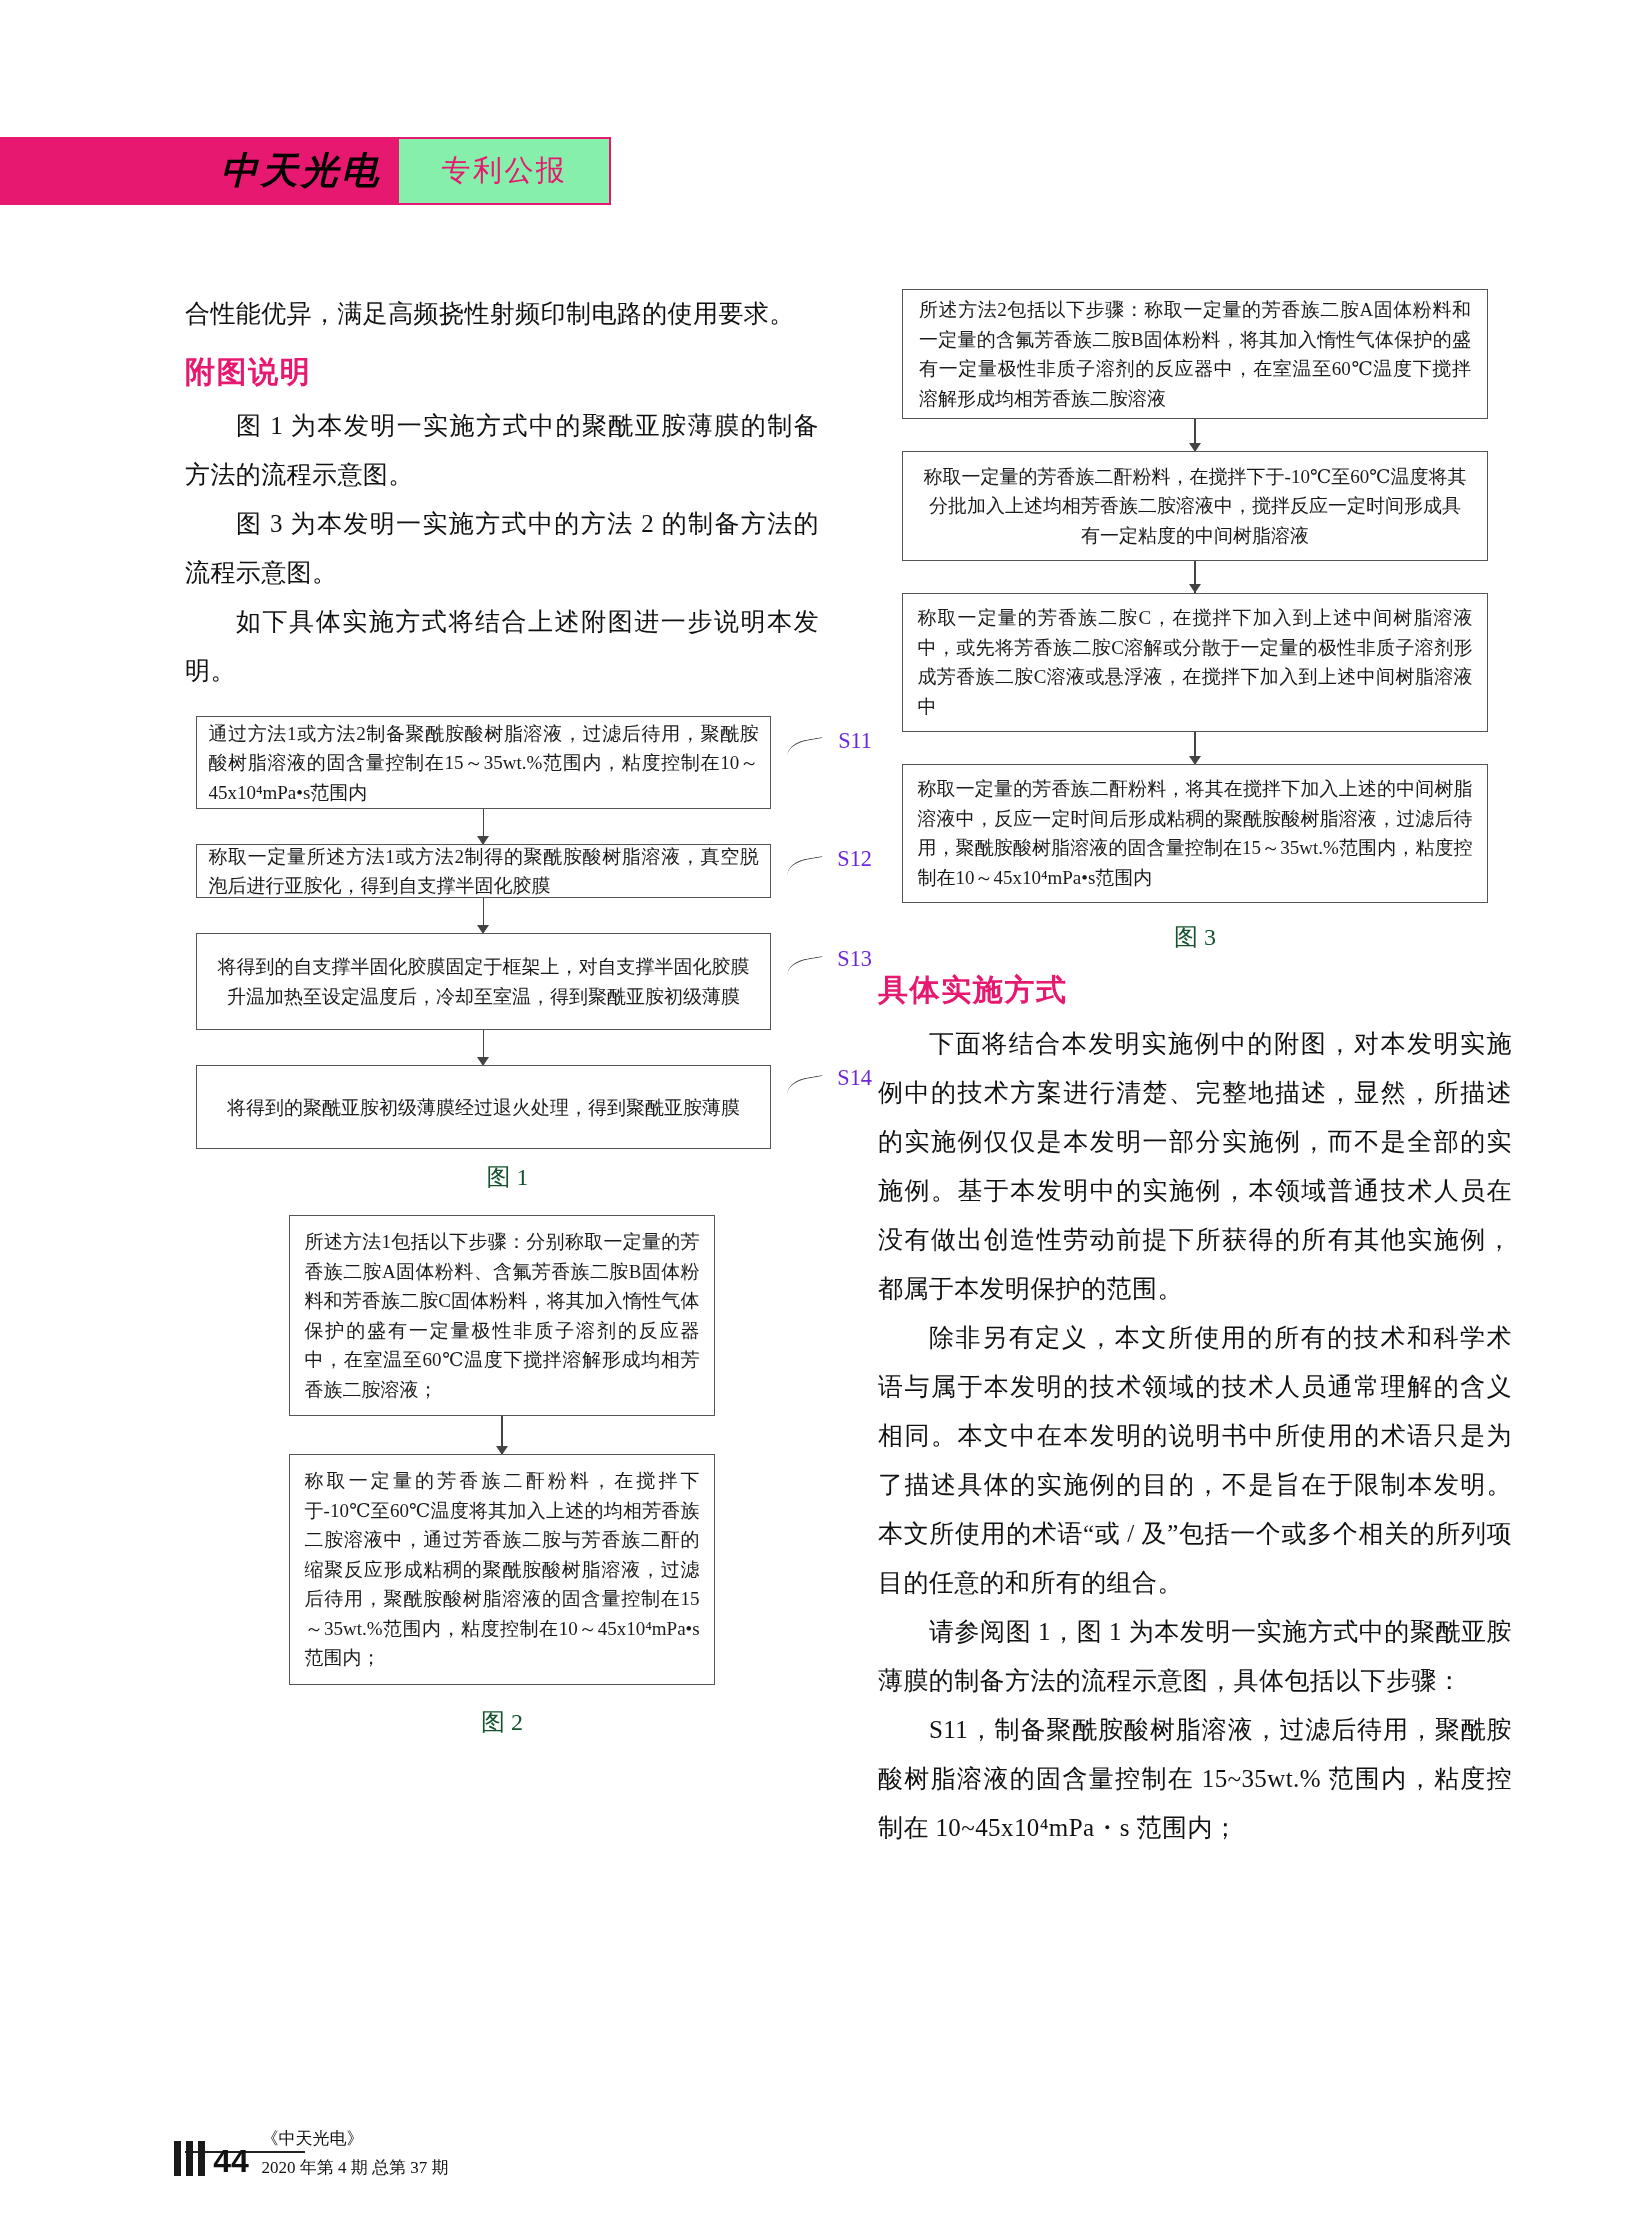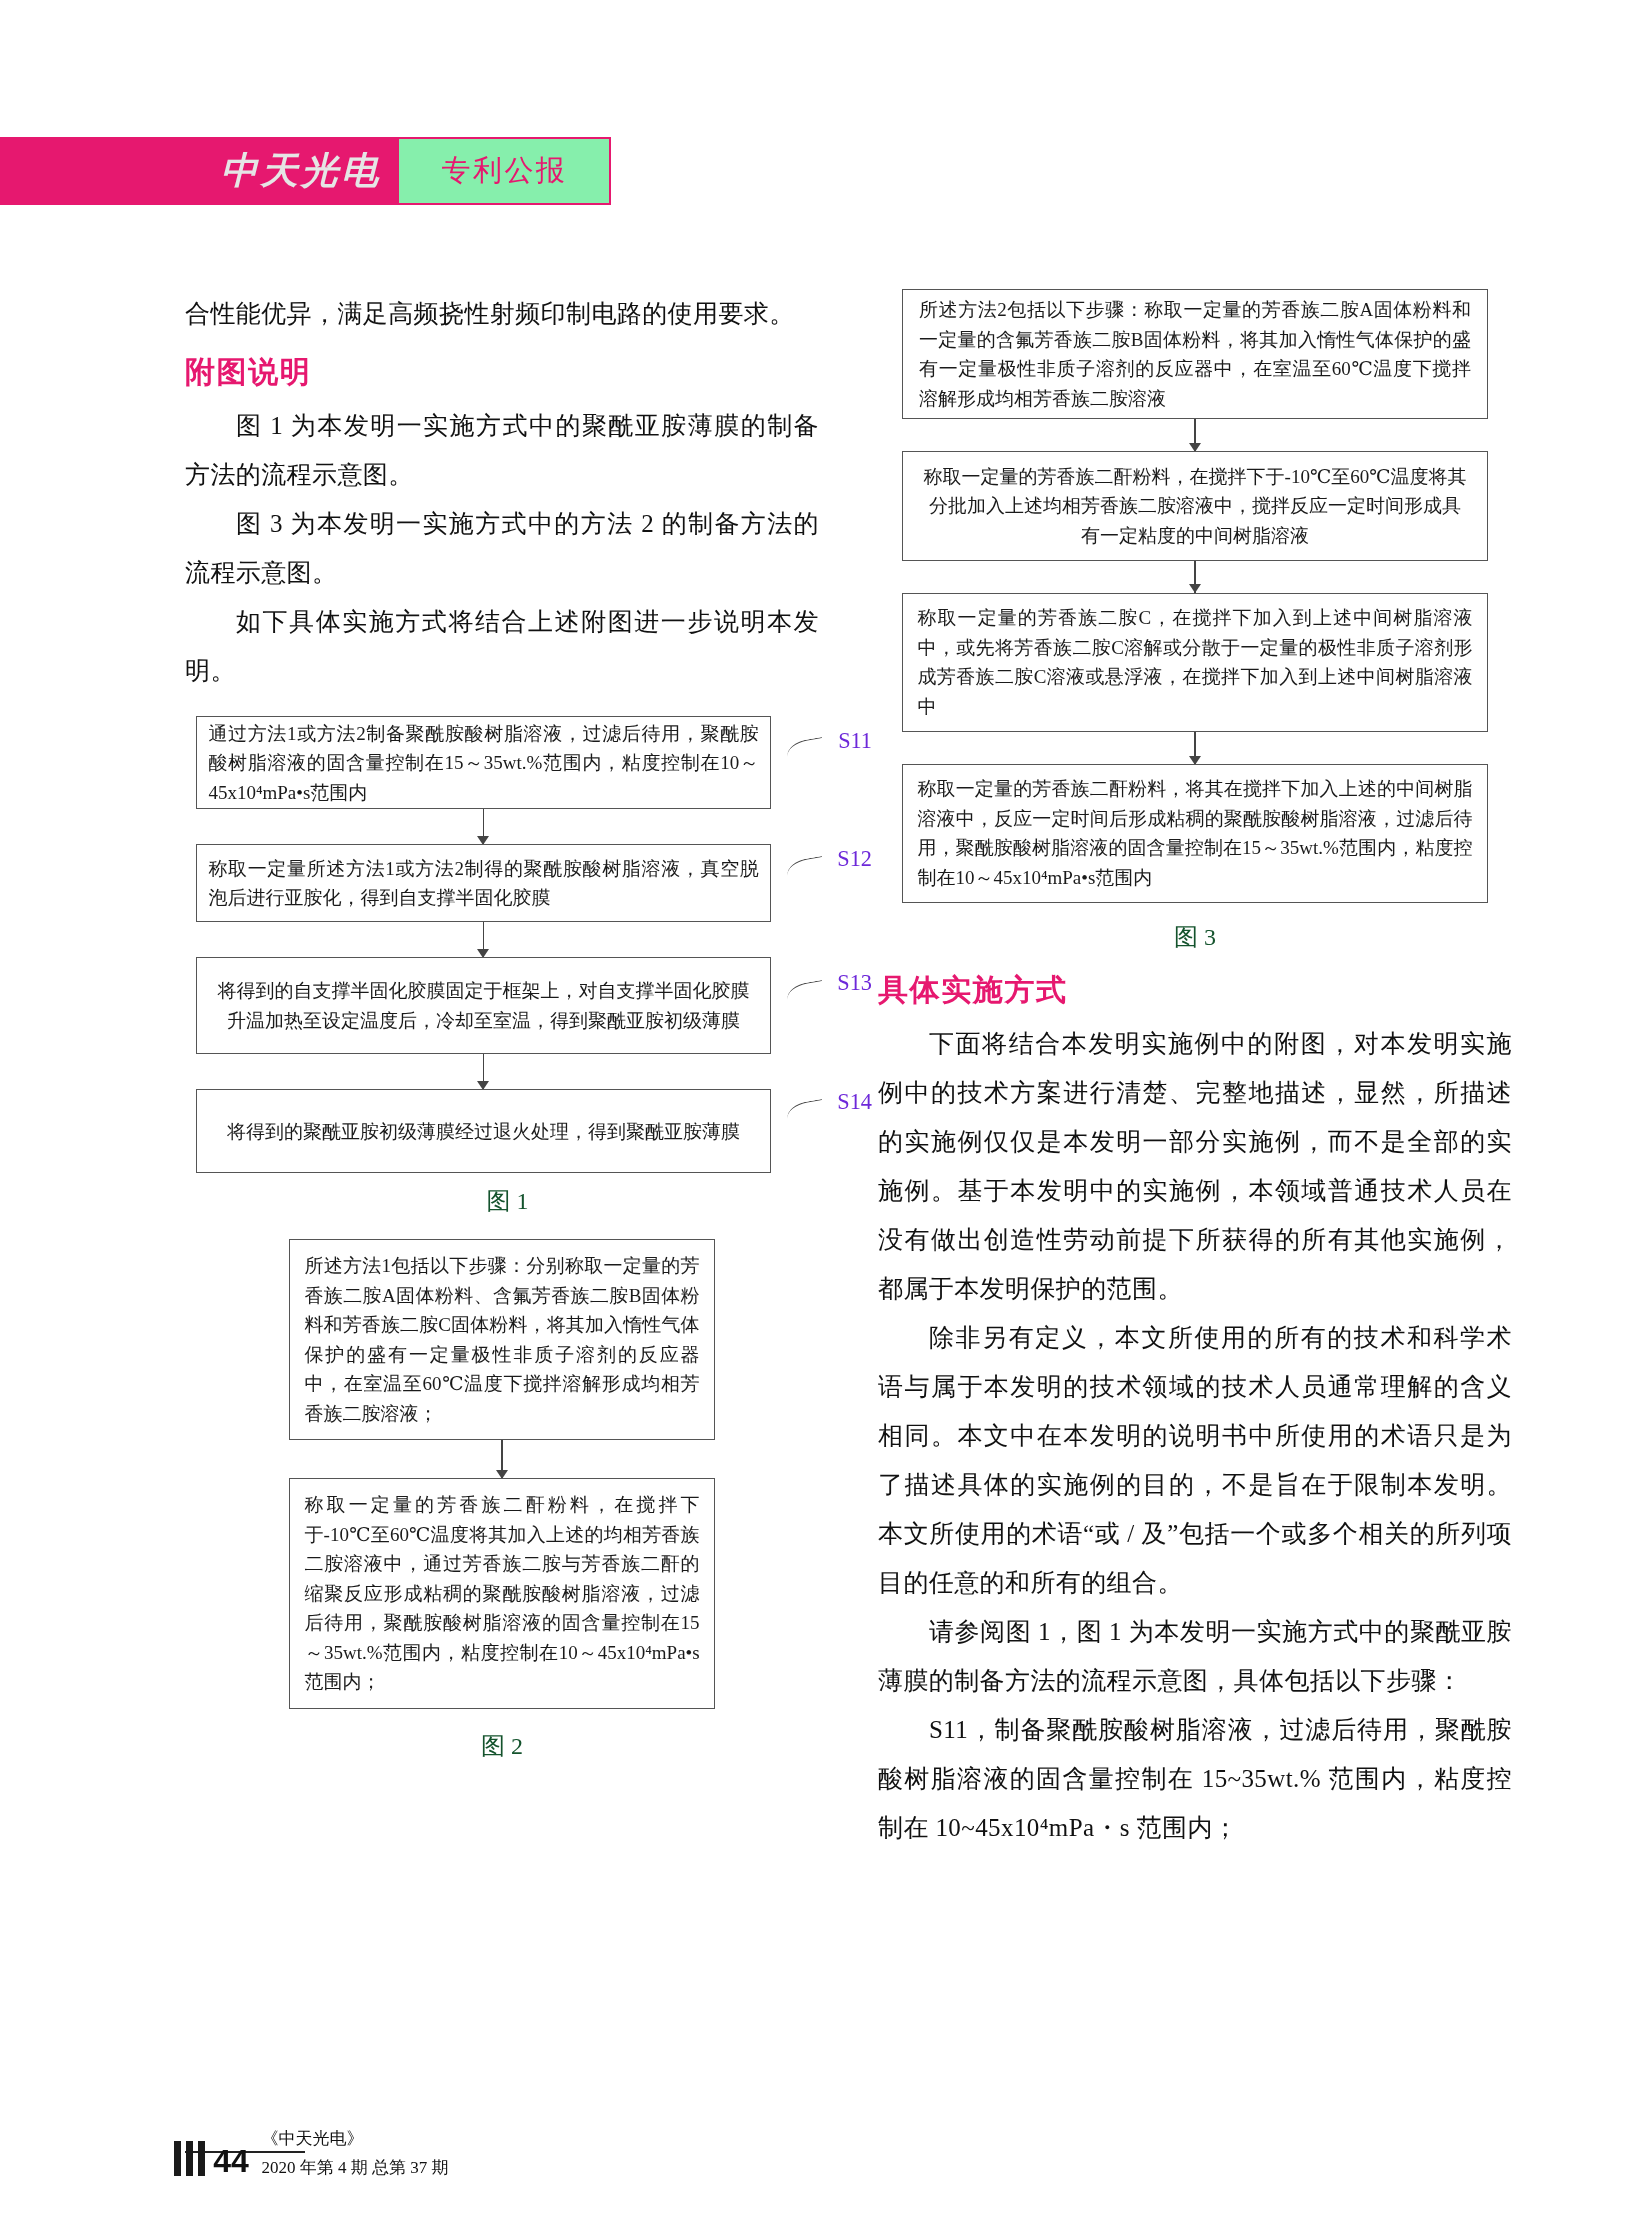--- a/index.html
+++ b/index.html
@@ -29,21 +29,21 @@
   .header-band {
     background: #e6186f;
     flex: 0 0 399px;
     display: flex;
     align-items: center;
     justify-content: flex-end;
     padding-right: 17.6px;
     box-sizing: border-box;
   }
   .brand-cn {
-    color: #e5e5e5;
+    color: #000000;
     font-size: 37px;
     font-weight: bold;
     letter-spacing: 3.2px;
     font-family: Liberation Mono, monospace;
     font-style: italic;
   }
   .header-tag {
     flex: 0 0 214px;
     border: 2.4px solid #e6186f;
     background: #86efac;
@@ -206,21 +206,21 @@
         <div class="fbox left-align" style="height:93px; display:flex; align-items:center;">
           <span>通过方法1或方法2制备聚酰胺酸树脂溶液，过滤后待用，聚酰胺酸树脂溶液的固含量控制在15～35wt.%范围内，粘度控制在10～45x10⁴mPa•s范围内</span>
         </div>
         <div class="leader" style="right:-53px; top:24px;"></div>
         <div class="steptag" style="right:-101px; top:11.2px;">S11</div>
       </div>
 
       <div class="arrow" style="height:35px;"></div>
 
       <div style="position:relative;">
-        <div class="fbox left-align" style="height:78px; display:flex; align-items:center;">
+        <div class="fbox left-align" style="height:54px; display:flex; align-items:center;">
           <span>称取一定量所述方法1或方法2制得的聚酰胺酸树脂溶液，真空脱泡后进行亚胺化，得到自支撑半固化胶膜</span>
         </div>
         <div class="leader" style="right:-53px; top:14.4px;"></div>
         <div class="steptag" style="right:-101px; top:1.6px;">S12</div>
       </div>
 
       <div class="arrow" style="height:35px;"></div>
 
       <div style="position:relative;">
         <div class="fbox" style="height:97px; display:flex; align-items:center; justify-content:center;">

